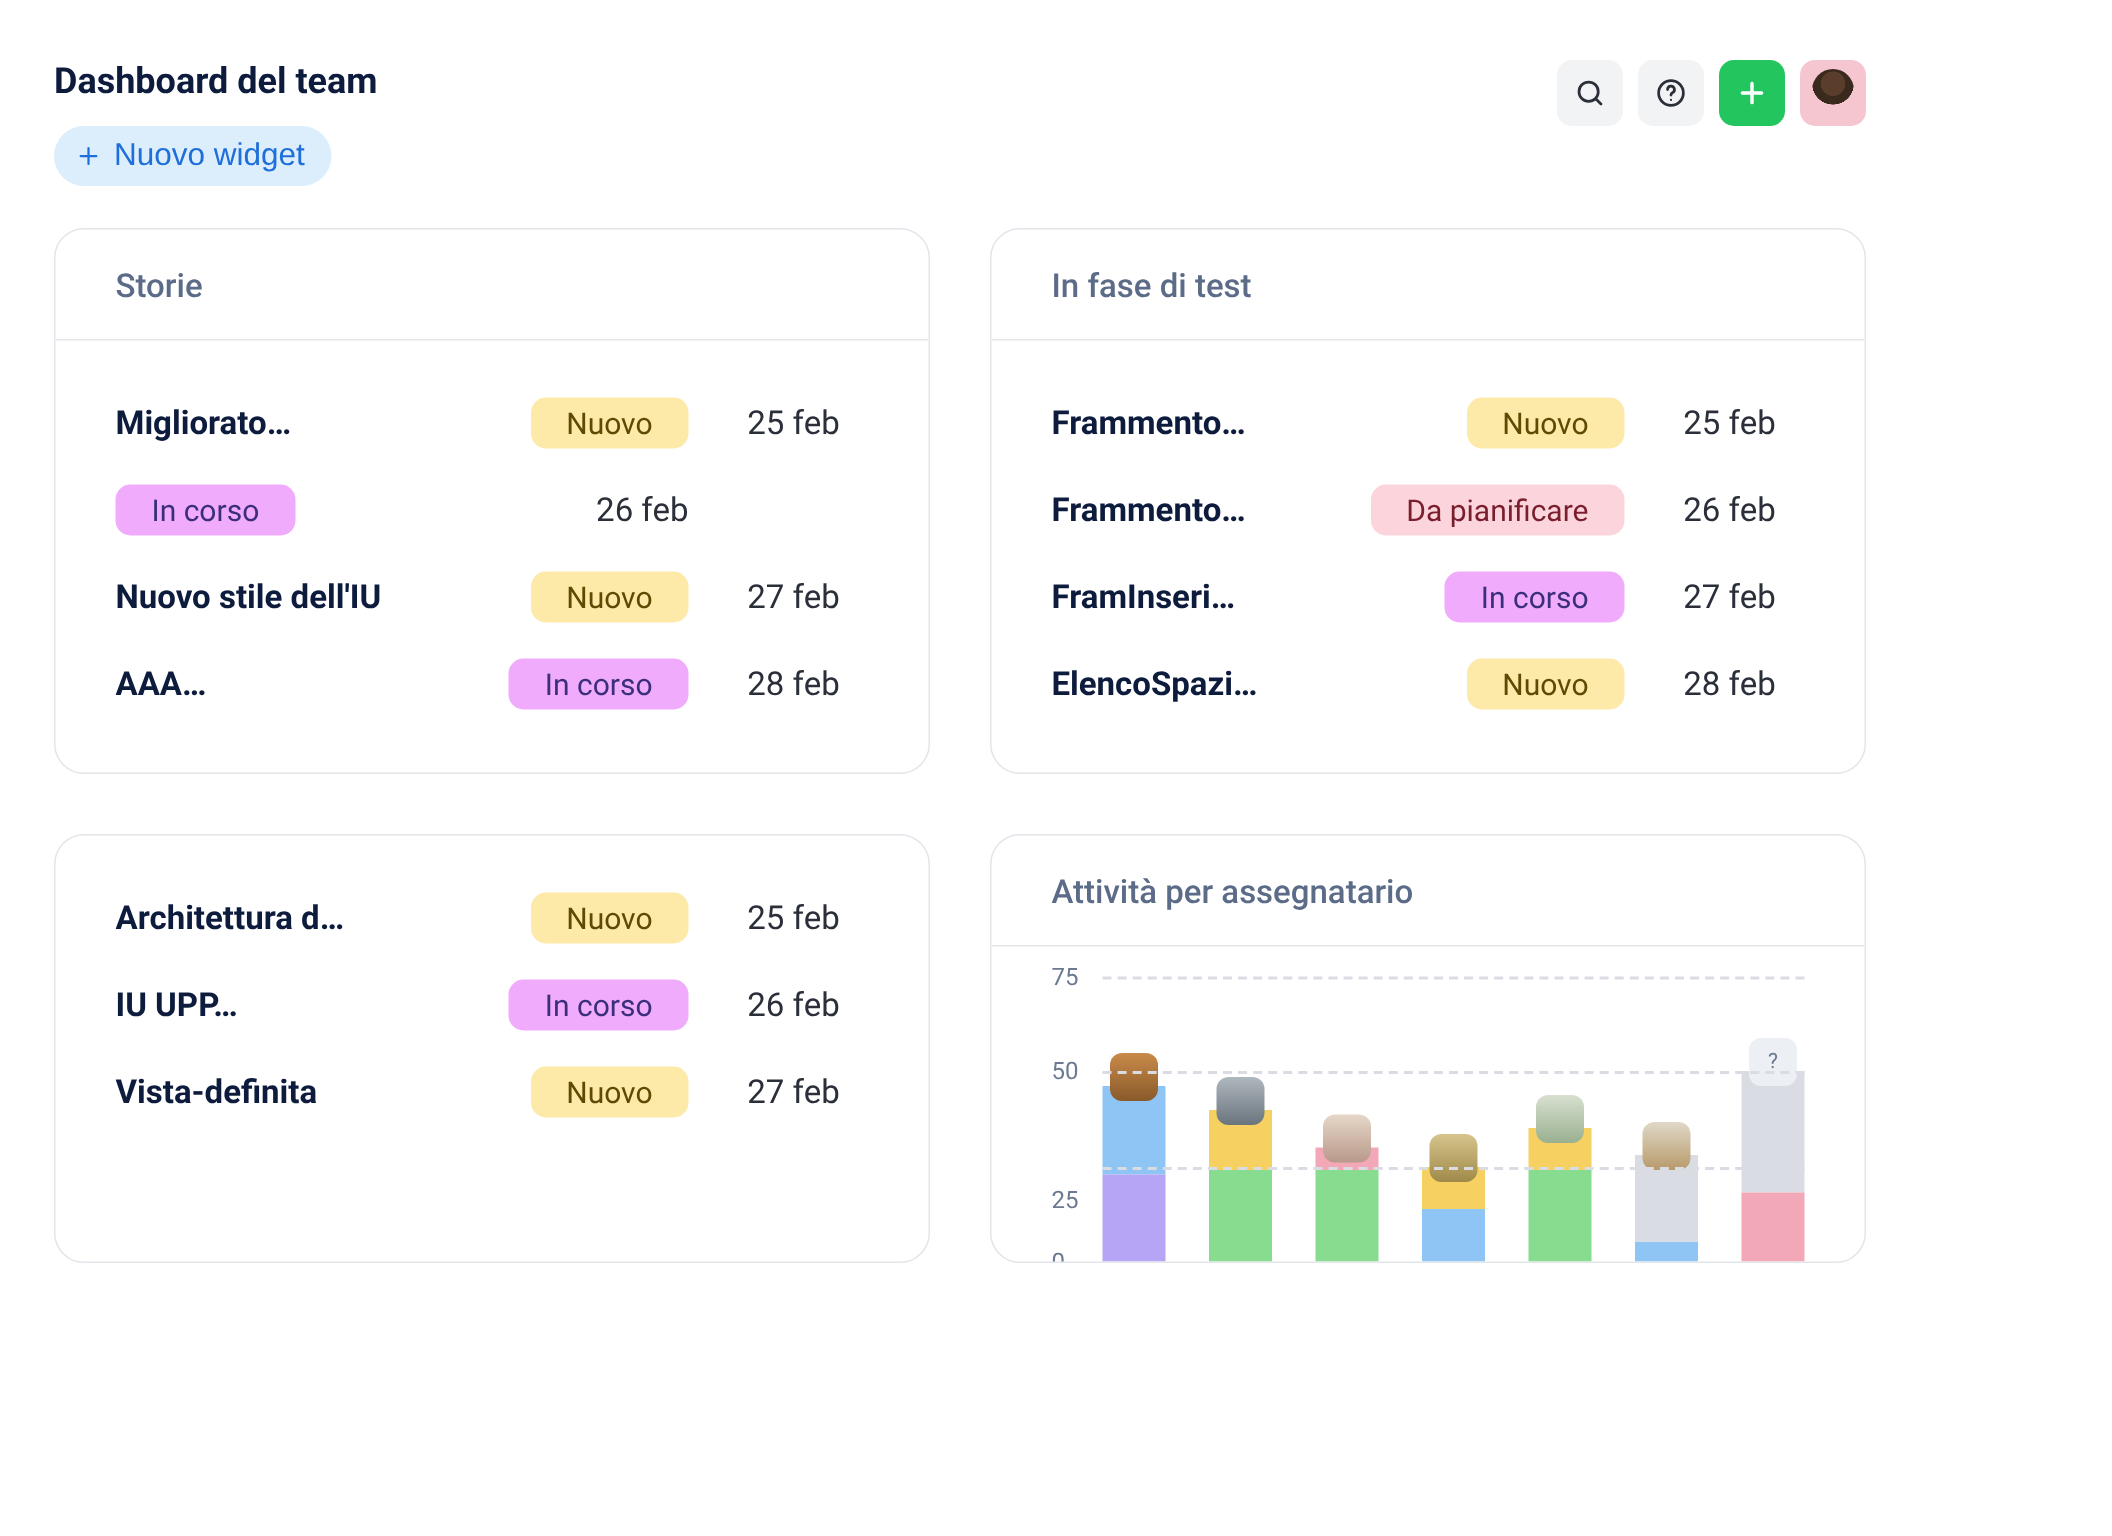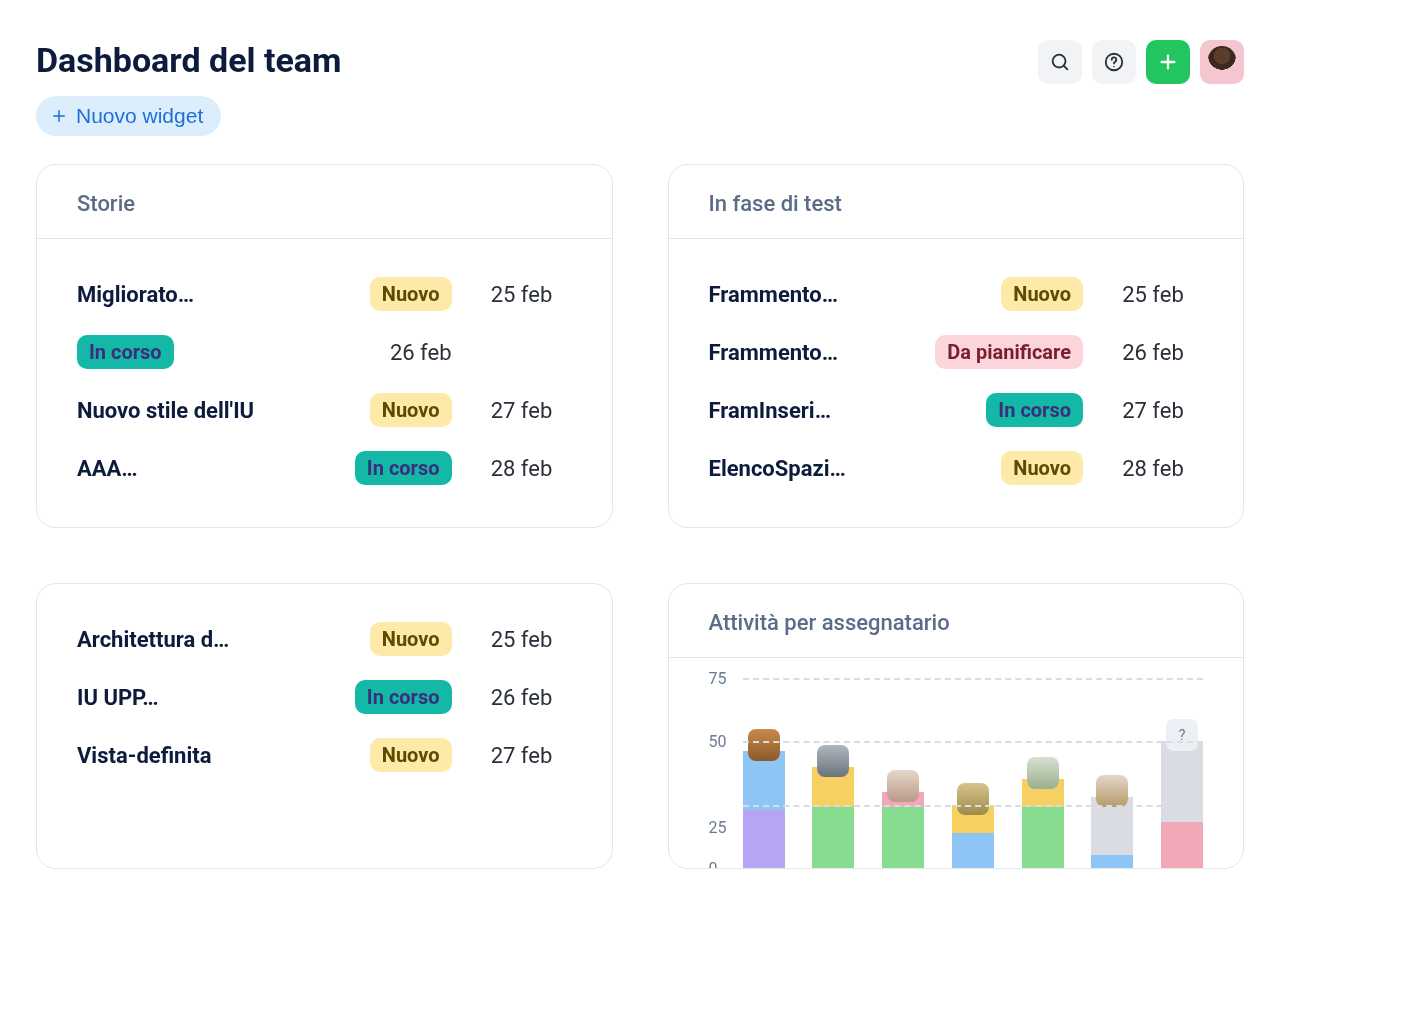--- a/index.html
+++ b/index.html
@@ -11,21 +11,21 @@
     width: 1280px;
   }
   .header {
     display: flex;
     justify-content: space-between;
     align-items: flex-start;
     margin-bottom: 28px;
   }
   .header-left { display: flex; flex-direction: column; gap: 16px; }
   .page-title {
-    font-size: 34px;
+    font-size: 24px;
     font-weight: 700;
     color: #0d1b3d;
   }
   .new-widget-btn {
     display: inline-flex;
     align-items: center;
     gap: 8px;
     background: #dceefc;
     color: #1e6fd9;
     font-size: 21px;
@@ -75,21 +75,21 @@
     content: "";
     position: absolute;
     top: 6px; left: 8px;
     width: 28px; height: 28px;
     border-radius: 50%;
     background: radial-gradient(circle at 50% 35%, #5a3d2b 0 35%, #3a2a1d 36% 60%, transparent 61%);
   }
   .grid {
     display: grid;
     grid-template-columns: 1fr 1fr;
-    gap: 55px;
+    gap: 40px;
   }
   .card {
     border: 1.5px solid #e2e5ea;
     border-radius: 20px;
     overflow: hidden;
     background: #fff;
   }
   .card-header {
     padding: 26px 40px 22px;
     border-bottom: 1.5px solid #e2e5ea;
@@ -108,28 +108,28 @@
   .row-name {
     font-size: 22px;
     font-weight: 700;
     color: #0d1b3d;
     white-space: nowrap;
     overflow: hidden;
     text-overflow: ellipsis;
   }
   .badge {
     font-size: 20px;
-    font-weight: 700;
-    padding: 5px 12px;
+    font-weight: 400;
+    padding: 5px 24px;
     border-radius: 10px;
     white-space: nowrap;
     justify-self: start;
   }
   .badge-nuovo { background: #fde9a8; color: #5e4a00; }
-  .badge-incorso { background: #14b8a6; color: #3b2e7a; }
+  .badge-incorso { background: #f0abfc; color: #3b2e7a; }
   .badge-pianificare { background: #fbd5db; color: #7a1e2e; }
   .row-date {
     font-size: 22px;
     color: #2a2f3a;
     text-align: center;
     white-space: nowrap;
   }
 
   
   .chart-area { padding: 20px 40px 0 40px; position: relative; }

